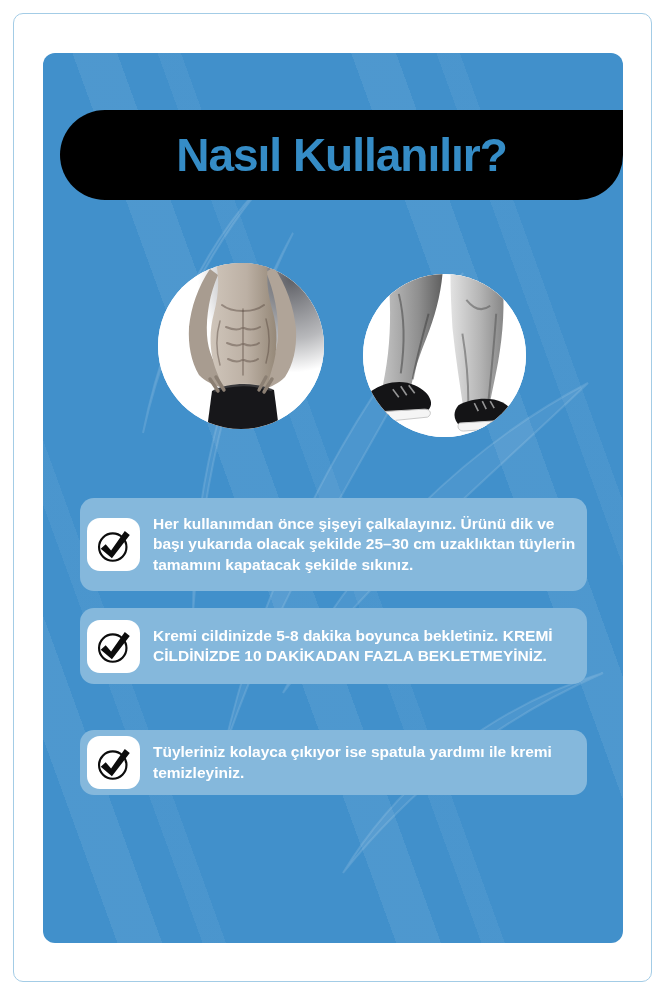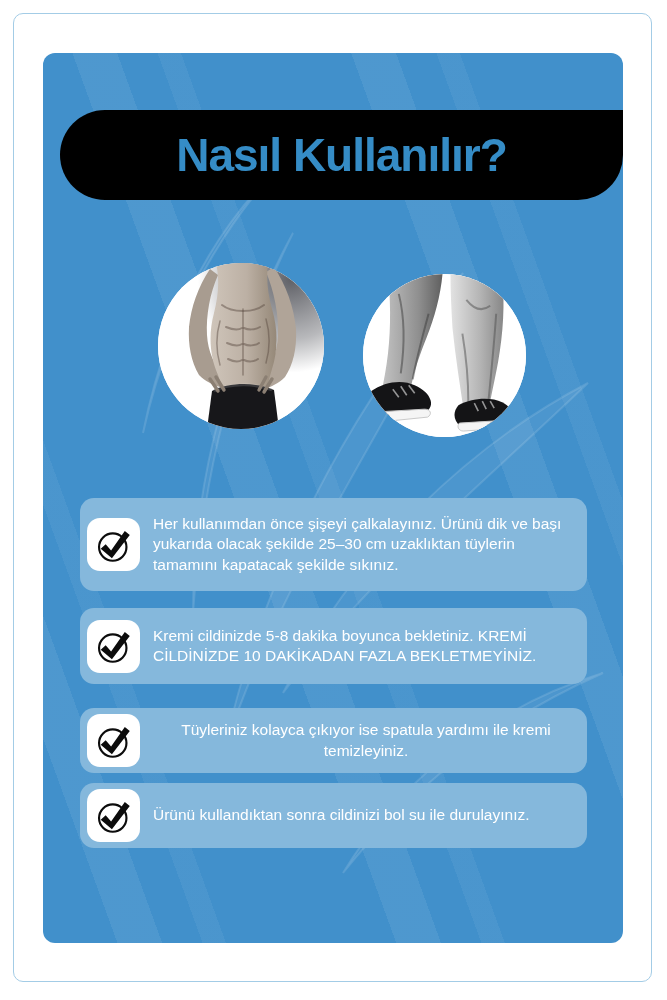--- a/index.html
+++ b/index.html
@@ -42,30 +42,30 @@
   .photo-torso{left:115px;top:210px;width:166px;height:166px;}
   .photo-legs{left:320px;top:221px;width:163px;height:163px;}
   .item{
     position:absolute;left:37px;width:507px;
     background:#85b8dc;border-radius:14px;
     display:flex;align-items:center;box-sizing:border-box;
     padding:6px 8px 6px 7px;
   }
   .item-1{top:445px;min-height:93px;}
   .item-2{top:555px;min-height:76px;}
-  .item-3{top:655px;min-height:61px;text-align:center;}
+  .item-3{top:677px;min-height:61px;}
   .item-4{top:730px;min-height:61px;}
   .badge{
     flex:none;width:53px;height:53px;background:#ffffff;border-radius:13px;
     display:flex;align-items:center;justify-content:center;
   }
   .badge svg{display:block;}
   .item p{
     margin:0 0 0 13px;color:#ffffff;font-size:15.5px;line-height:1.3;
-    font-weight:normal;max-width:428px;
+    font-weight:bold;max-width:428px;
   }
 </style>
 </head>
 <body>
 
 <div class="frame"></div>
 
 <div class="card">
 
   <svg class="watermark" viewBox="0 0 580 890" xmlns="http://www.w3.org/2000/svg">
@@ -191,23 +191,14 @@
   <div class="item item-3">
     <span class="badge">
       <svg width="44" height="44" viewBox="0 0 53 53">
           <circle cx="25" cy="29" r="16.5" fill="none" stroke="#0c0c0c" stroke-width="2.6"></circle>
           <path d="M10.5 31 L16.5 25.5 L23 33 L39.5 9.5 L45.5 14.5 L24 42.5 Z" fill="#0c0c0c"></path>
         </svg>
     </span>
     <p>Tüyleriniz kolayca çıkıyor ise spatula yardımı ile kremi temizleyiniz.</p>
   </div>
 
-  <div class="item item-4">
-    <span class="badge">
-      <svg width="44" height="44" viewBox="0 0 53 53">
-          <circle cx="25" cy="29" r="16.5" fill="none" stroke="#0c0c0c" stroke-width="2.6"></circle>
-          <path d="M10.5 31 L16.5 25.5 L23 33 L39.5 9.5 L45.5 14.5 L24 42.5 Z" fill="#0c0c0c"></path>
-        </svg>
-    </span>
-    <p>Ürünü kullandıktan sonra cildinizi bol su ile durulayınız.</p>
-  </div>
 
 </div>
 
 </body></html>

